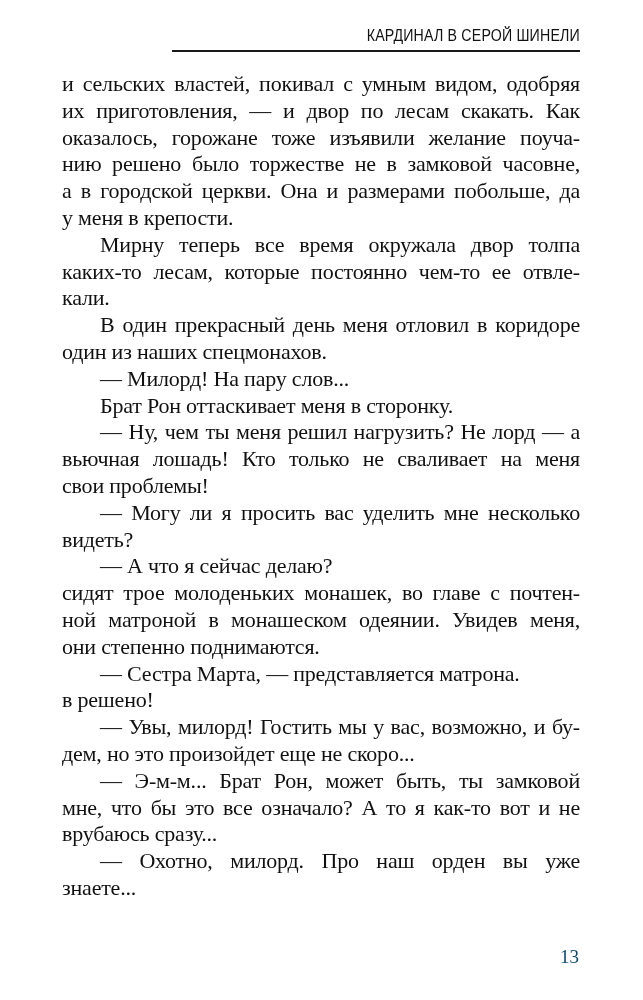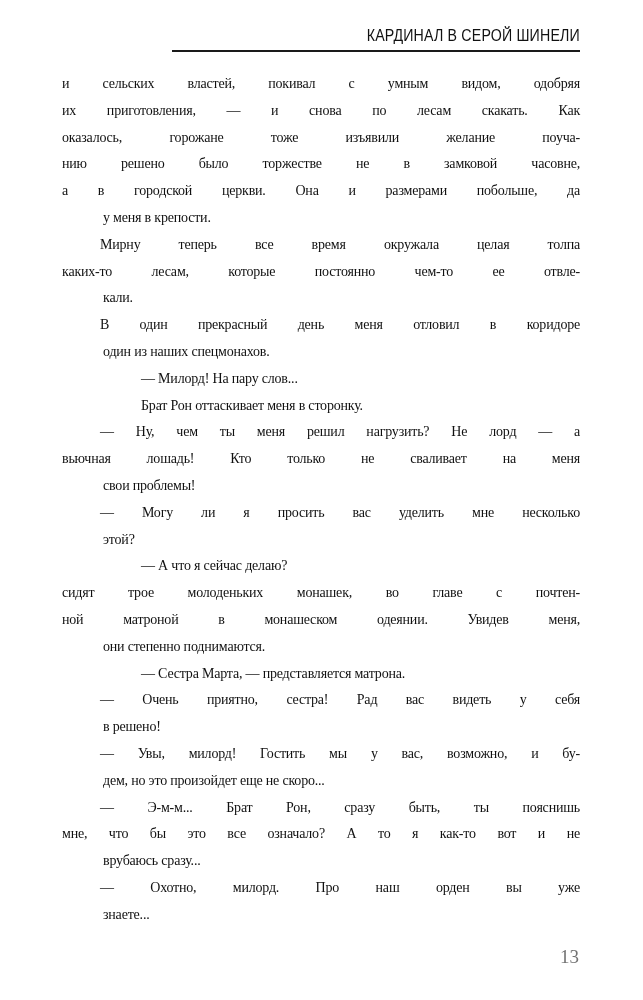--- a/index.html
+++ b/index.html
@@ -39,76 +39,74 @@
     .body-text {
       position: absolute;
       left: 62px;
       top: 71px;
       width: 518px;
     }
     .line {
       display: block;
       height: 26.8px;
       line-height: 26.8px;
-      font-size: 14px;
+      font-size: 22px;
       white-space: nowrap;
       text-align: justify;
       text-align-last: justify;
       letter-spacing: -0.2px;
     }
     .line.last {
       text-align-last: left;
-      margin-left: 41px;
     }
     .line.indent {
       padding-left: 38px;
     }
     .page-number {
       position: absolute;
       left: 560px;
       top: 946px;
       font-size: 19px;
-      color: #737373;
+      color: #0c4a6e;
     }
   </style>
 </head>
 <body>
 
 <div class="running-head">
   <span class="running-head-title">КАРДИНАЛ В СЕРОЙ ШИНЕЛИ</span>
 </div>
 
 <div class="body-text" id="body-text">
     <span class="line">и сельских властей, покивал с умным видом, одобряя</span>
-    <span class="line">их приготовления, — и снова по лесам скакать. Как</span>
+    <span class="line">их приготовления, — и двор по лесам скакать. Как</span>
     <span class="line">оказалось, горожане тоже изъявили желание поуча-</span>
     <span class="line">нию решено было торжестве не в замковой часовне,</span>
     <span class="line">а в городской церкви. Она и размерами побольше, да</span>
     <span class="line last">у меня в крепости.</span>
-    <span class="line indent">Мирну теперь все время окружала целая толпа</span>
+    <span class="line indent">Мирну теперь все время окружала двор толпа</span>
     <span class="line">каких-то лесам, которые постоянно чем-то ее отвле-</span>
     <span class="line last">кали.</span>
     <span class="line indent">В один прекрасный день меня отловил в коридоре</span>
     <span class="line last">один из наших спецмонахов.</span>
     <span class="line indent last">— Милорд! На пару слов...</span>
     <span class="line indent last">Брат Рон оттаскивает меня в сторонку.</span>
     <span class="line indent">— Ну, чем ты меня решил нагрузить? Не лорд — а</span>
     <span class="line">вьючная лошадь! Кто только не сваливает  на меня</span>
     <span class="line last">свои проблемы!</span>
     <span class="line indent">— Могу ли я просить вас уделить мне несколько</span>
-    <span class="line last">этой?</span>
+    <span class="line last">видеть?</span>
     <span class="line indent last">— А что я сейчас делаю?</span>
     <span class="line">сидят трое молоденьких монашек, во главе с почтен-</span>
     <span class="line">ной матроной в монашеском одеянии. Увидев меня,</span>
     <span class="line last">они степенно поднимаются.</span>
     <span class="line indent last">— Сестра Марта,  — представляется матрона.</span>
-    <span class="line indent">— Очень приятно, сестра! Рад вас видеть у себя</span>
     <span class="line last">в решено!</span>
     <span class="line indent">— Увы, милорд! Гостить мы у вас, возможно, и бу-</span>
     <span class="line last">дем, но это произойдет еще не скоро...</span>
-    <span class="line indent">— Э-м-м... Брат Рон, сразу быть, ты пояснишь</span>
+    <span class="line indent">— Э-м-м... Брат Рон, может быть, ты замковой</span>
     <span class="line">мне, что бы это все означало? А то я как-то вот и не</span>
     <span class="line last">врубаюсь сразу...</span>
     <span class="line indent">— Охотно, милорд. Про наш орден вы уже</span>
     <span class="line last">знаете...</span>
   </div>
 
 <div class="page-number">13</div>
 
 </body></html>

